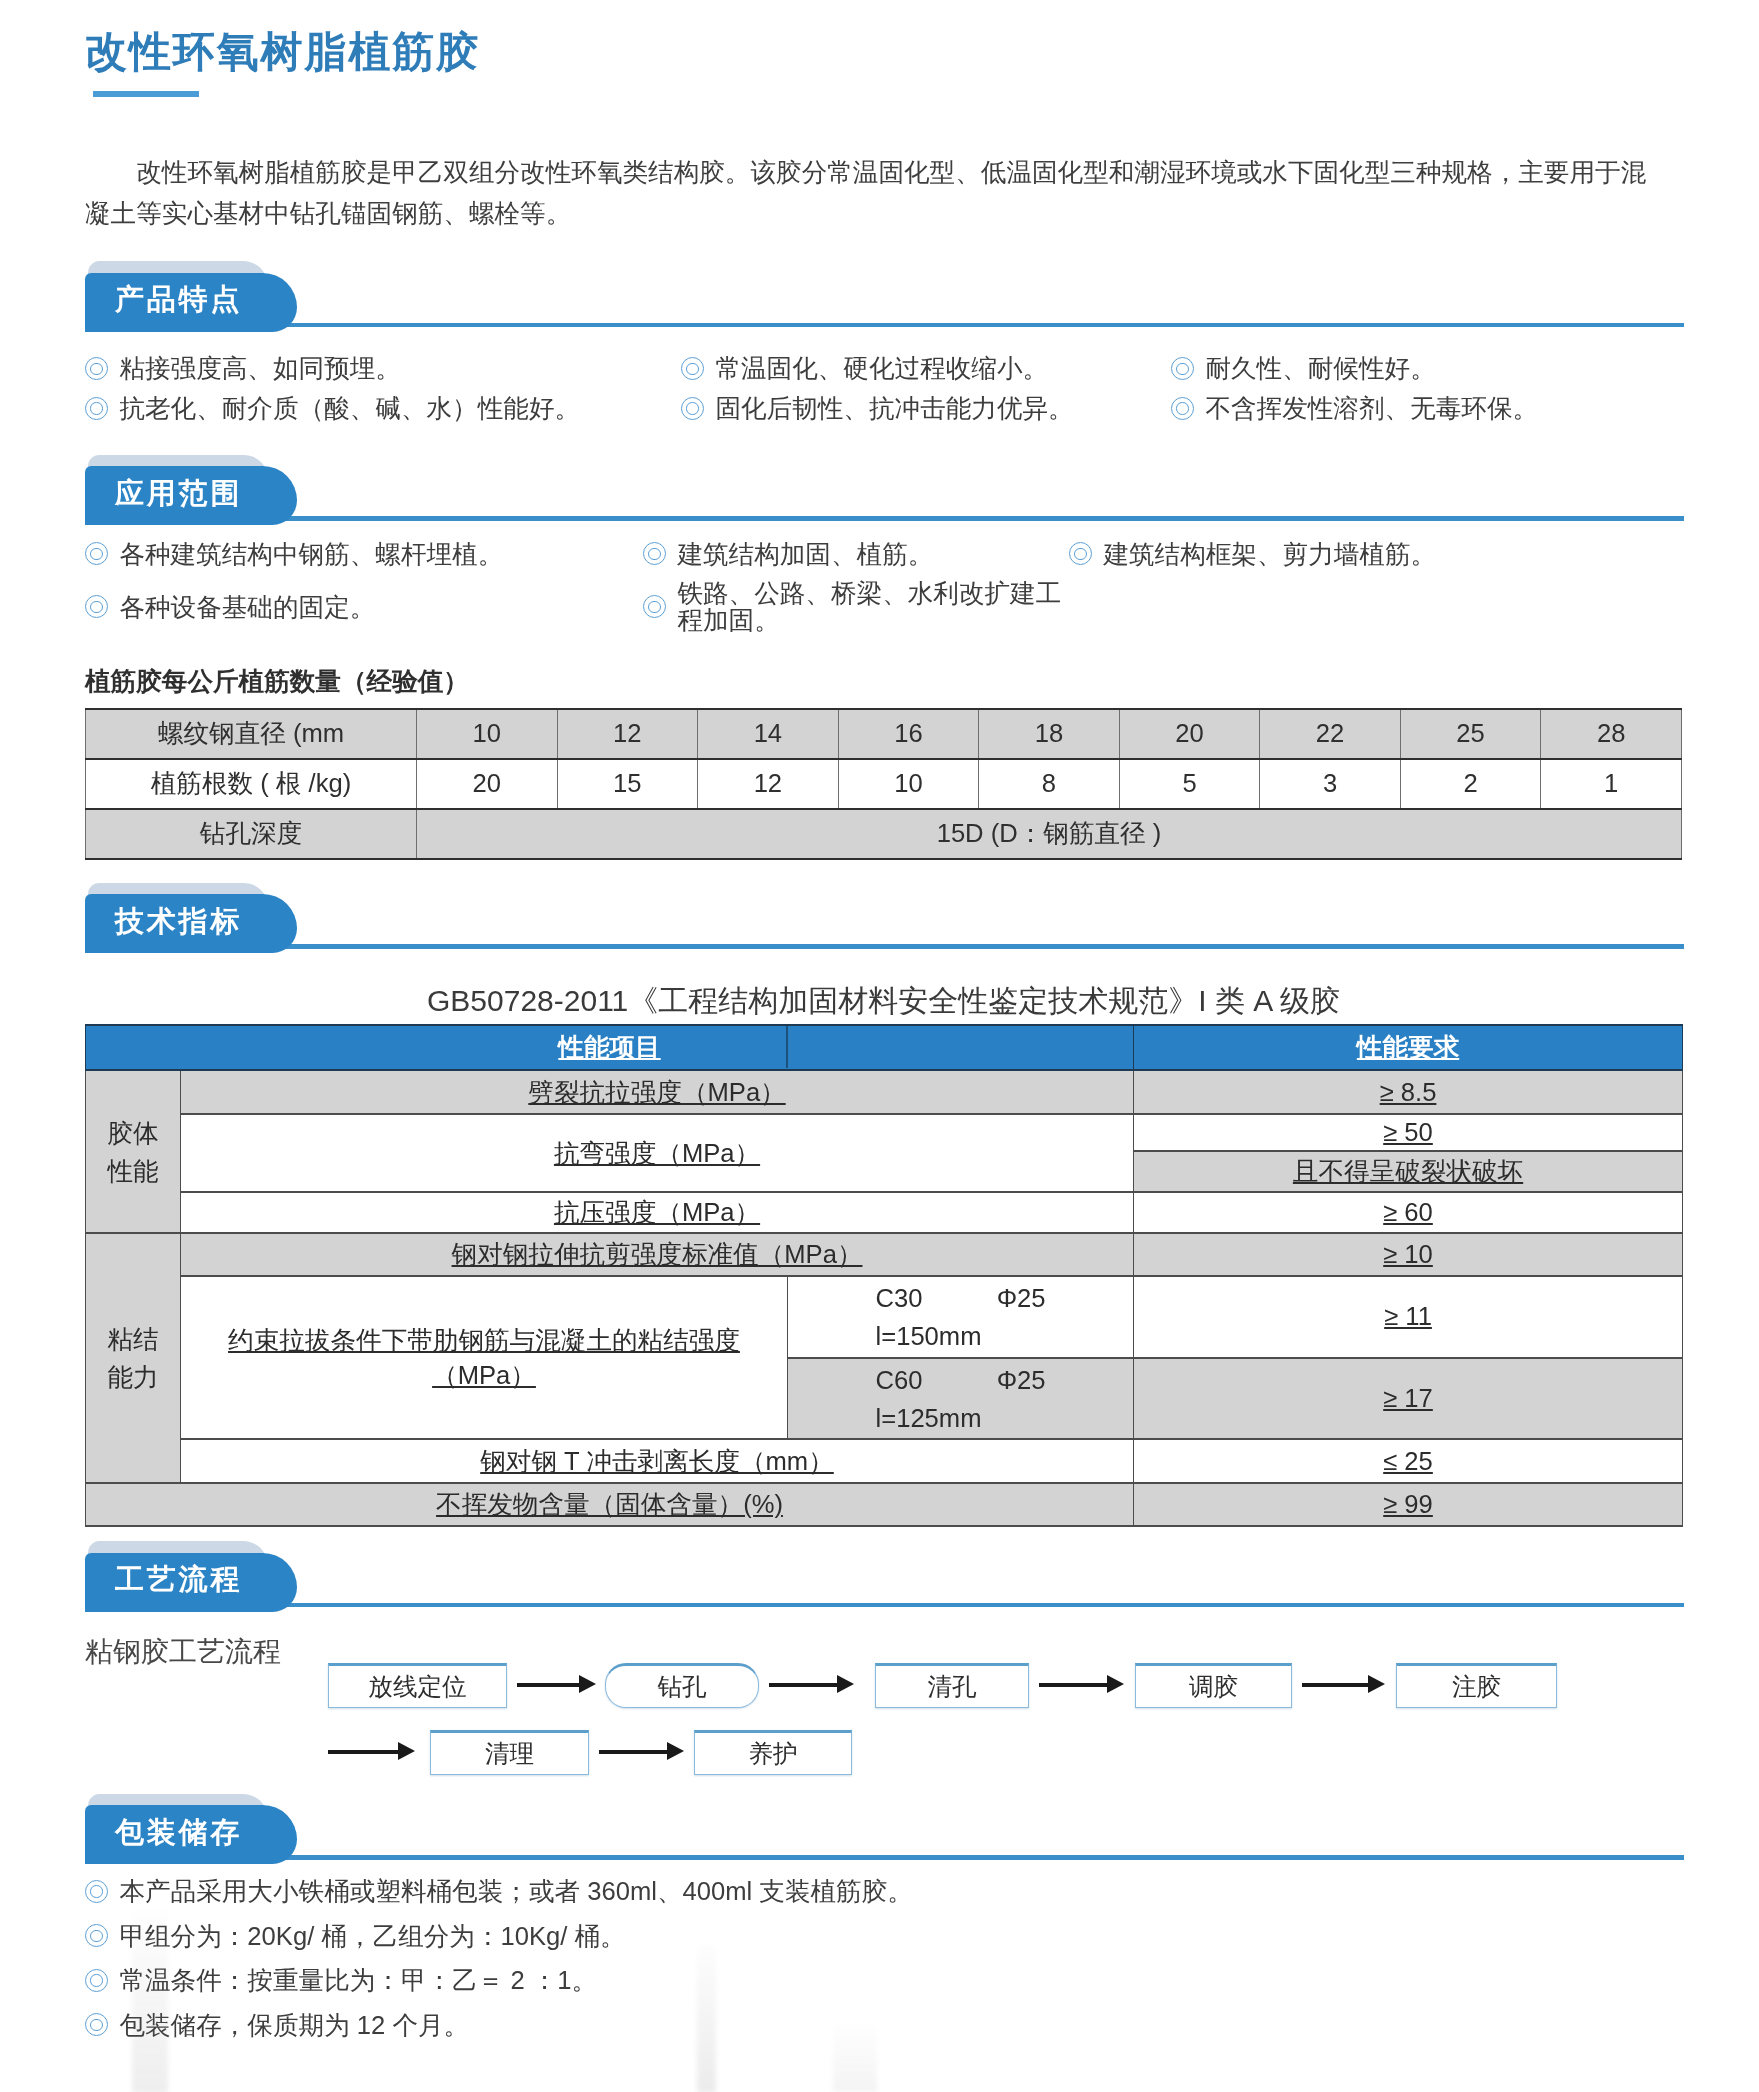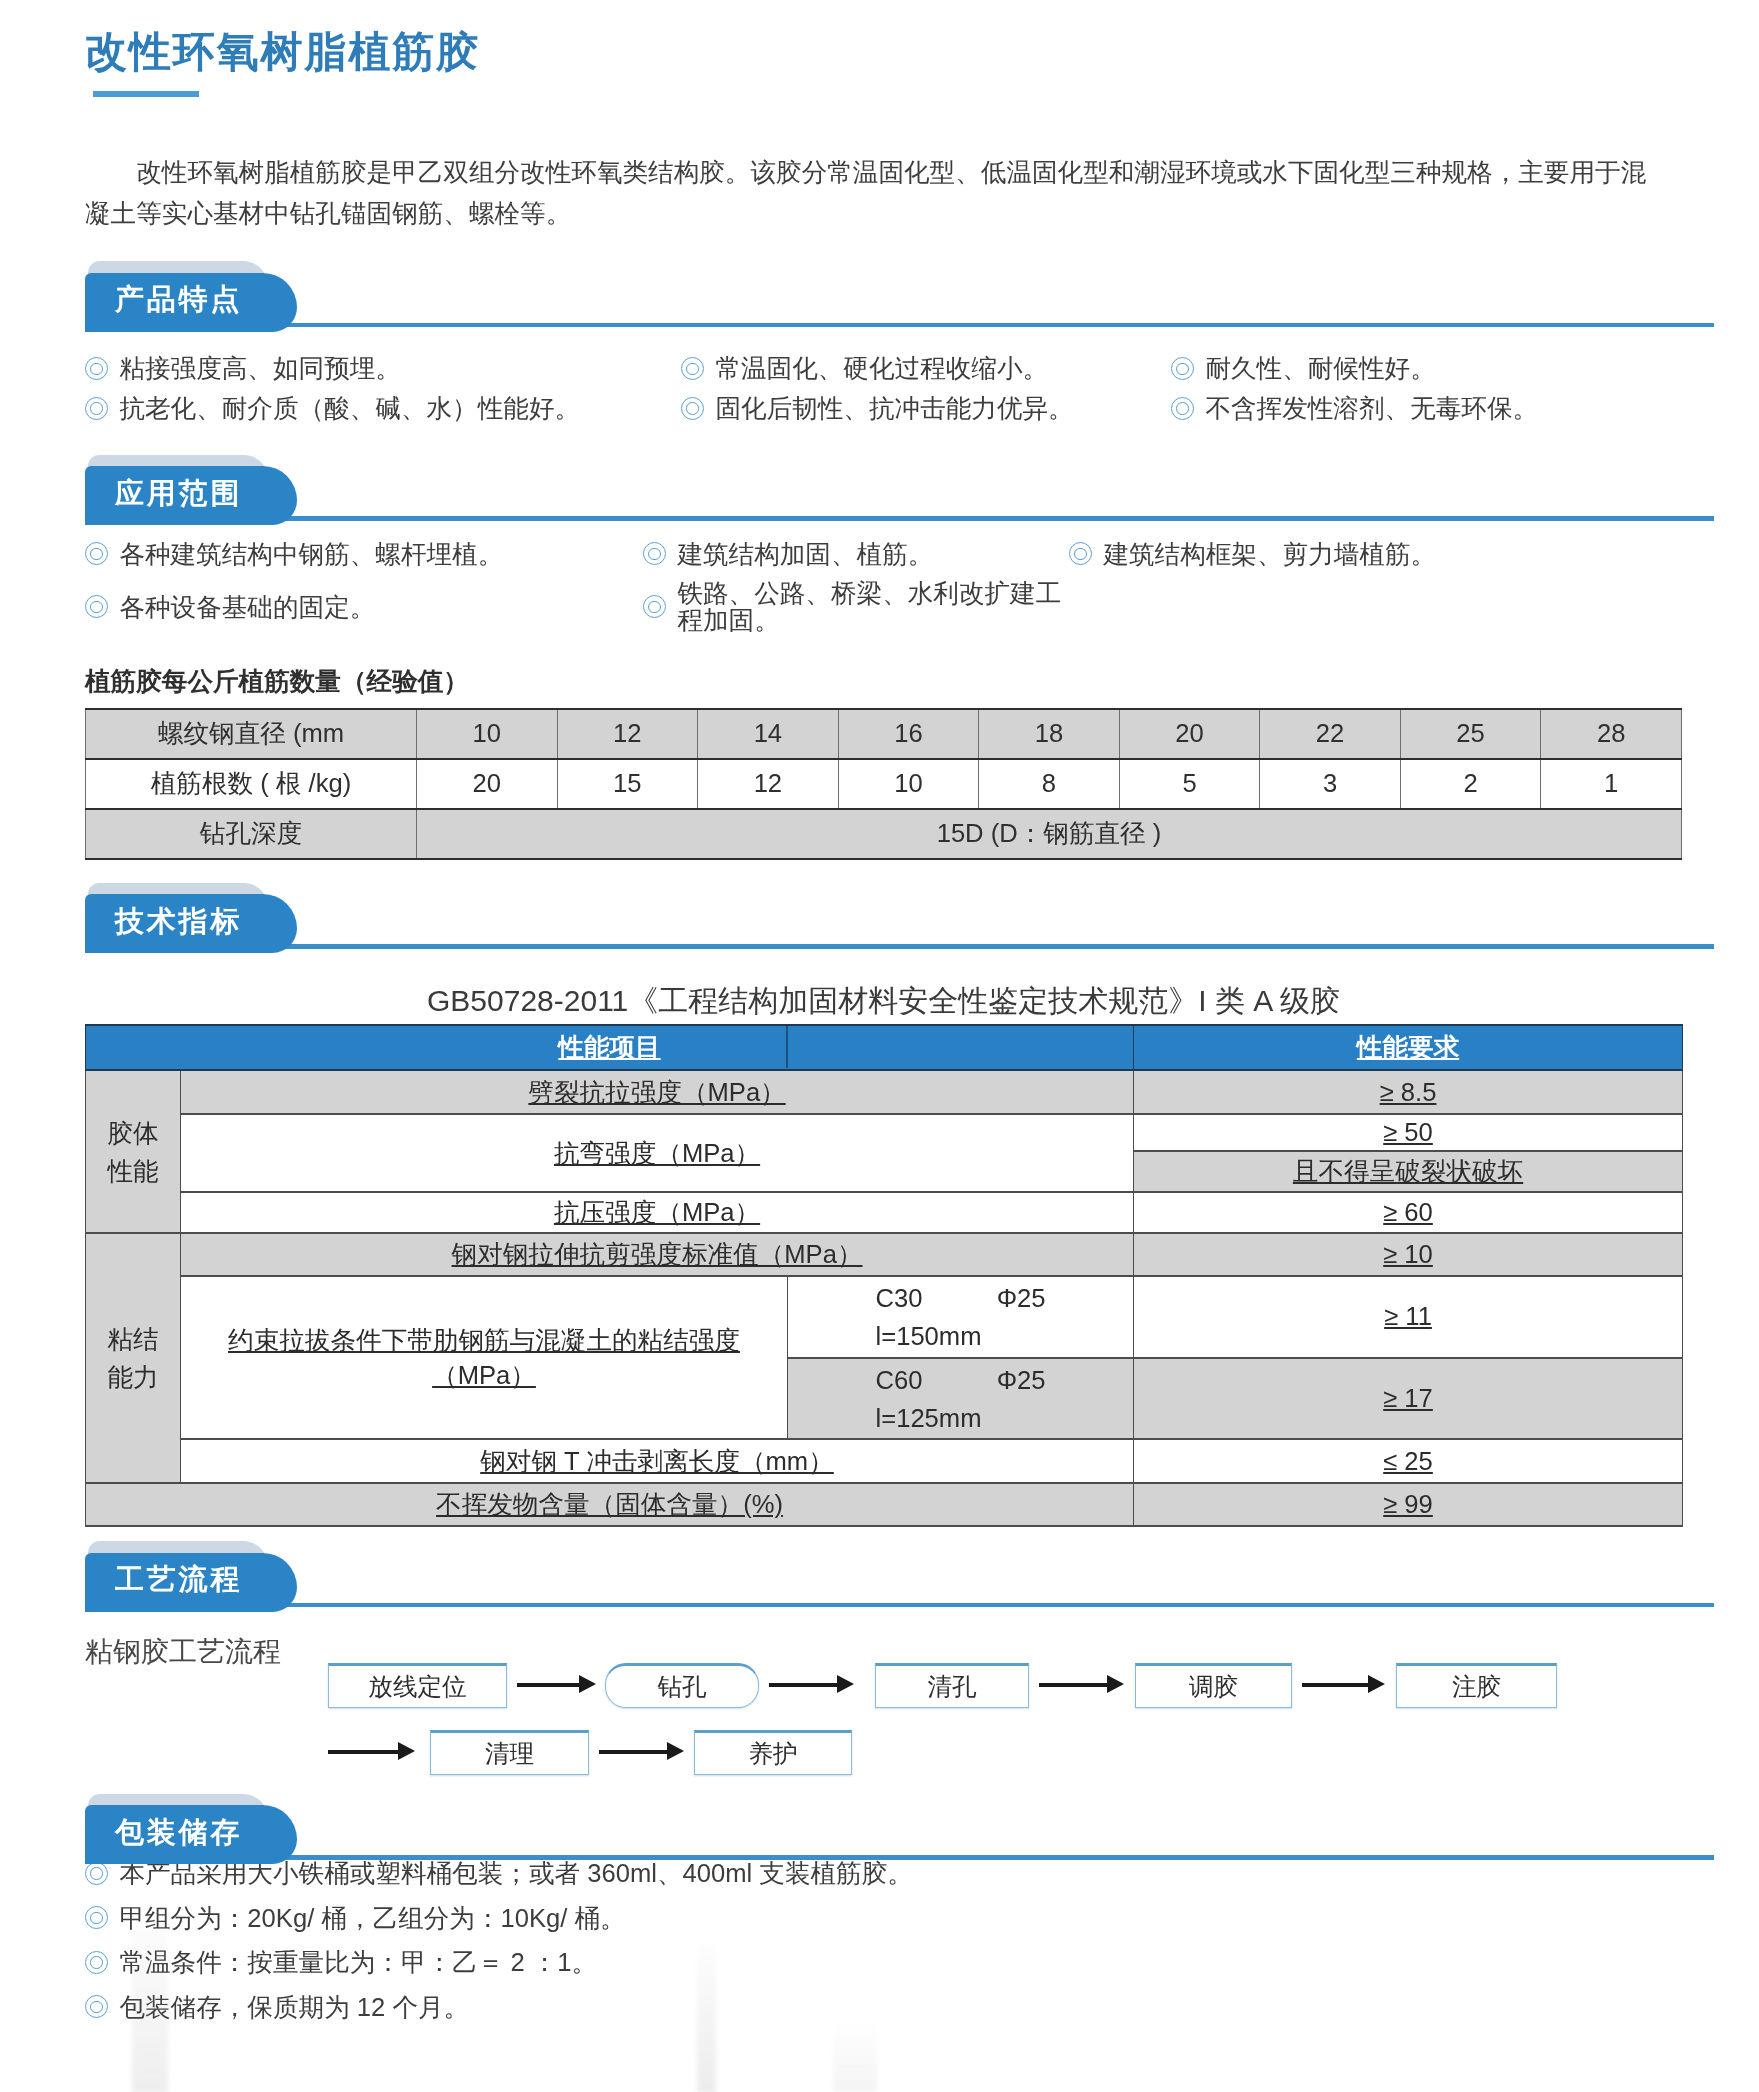--- a/index.html
+++ b/index.html
@@ -10,35 +10,35 @@
   
   .page-title{margin:26.5px 0 0 0;font-size:42px;line-height:49px;font-weight:700;
               color:#2e7db9;letter-spacing:1.9px;}
   .title-dash{margin:15px 0 0 7.6px;width:106px;height:6.6px;background:#4a9cd6;}
 
   
   .intro{margin-top:55px;width:1571px;font-size:25.6px;line-height:41px;
          text-indent:2em;color:#3e3e3e;}
 
   
-  .sec{position:relative;height:66px;width:1599px;padding-left:30px;}
+  .sec{position:relative;height:66px;width:1599px;}
   .ribbon{position:absolute;left:2.8px;top:0;height:24.6px;width:180px;
           background:#ccd8e6;border-radius:13.2px 28px 0 0;}
   .sec-rule{position:absolute;left:0;bottom:0;width:100%;height:4.7px;background:#3a8fca;}
   .badge{position:absolute;left:0;top:11.4px;height:55px;background:#2b84c6;color:#fff;
          display:flex;align-items:center;padding:0 55px 3.8px 30px;font-size:29px;
          font-weight:700;letter-spacing:2.8px;border-radius:9.5px 53px 38px 0;z-index:2;}
   .m-feat{margin-top:27.4px;} .m-app{margin-top:33px;} .m-tech{margin-top:23px;}
   .m-proc{margin-top:14px;} .m-pack{margin-top:17px;}
 
   
   .blist{display:grid;font-size:25.6px;line-height:26.5px;color:#3d3d3d;}
   .blist.features{grid-template-columns:596px 490px 1fr;margin-top:28px;row-gap:13.2px;}
   .blist.apps{grid-template-columns:558px 426px 1fr;margin-top:20px;row-gap:13.2px;}
-  .blist.pack{grid-template-columns:1fr;row-gap:18px;}
+  .blist.pack{grid-template-columns:1fr;margin-top:18px;row-gap:18px;}
   .bitem{display:flex;align-items:center;}
   .bullet{flex:0 0 auto;width:21px;height:21px;border:1.9px solid #5ca0d6;border-radius:50%;
           margin-right:11.4px;display:flex;align-items:center;justify-content:center;}
   .bullet i{display:block;width:10.4px;height:10.4px;border:1.9px solid #5ca0d6;border-radius:50%;}
 
   
   .tbl-caption{margin-top:31px;font-size:25.6px;font-weight:700;color:#2f2f2f;height:26.5px;}
   table{border-collapse:collapse;table-layout:fixed;}
   .t1{margin-top:17px;width:1597px;font-size:25.6px;color:#2f2f2f;}
   .t1 td{border-left:1.9px solid #6e6e6e;border-right:1.9px solid #6e6e6e;

